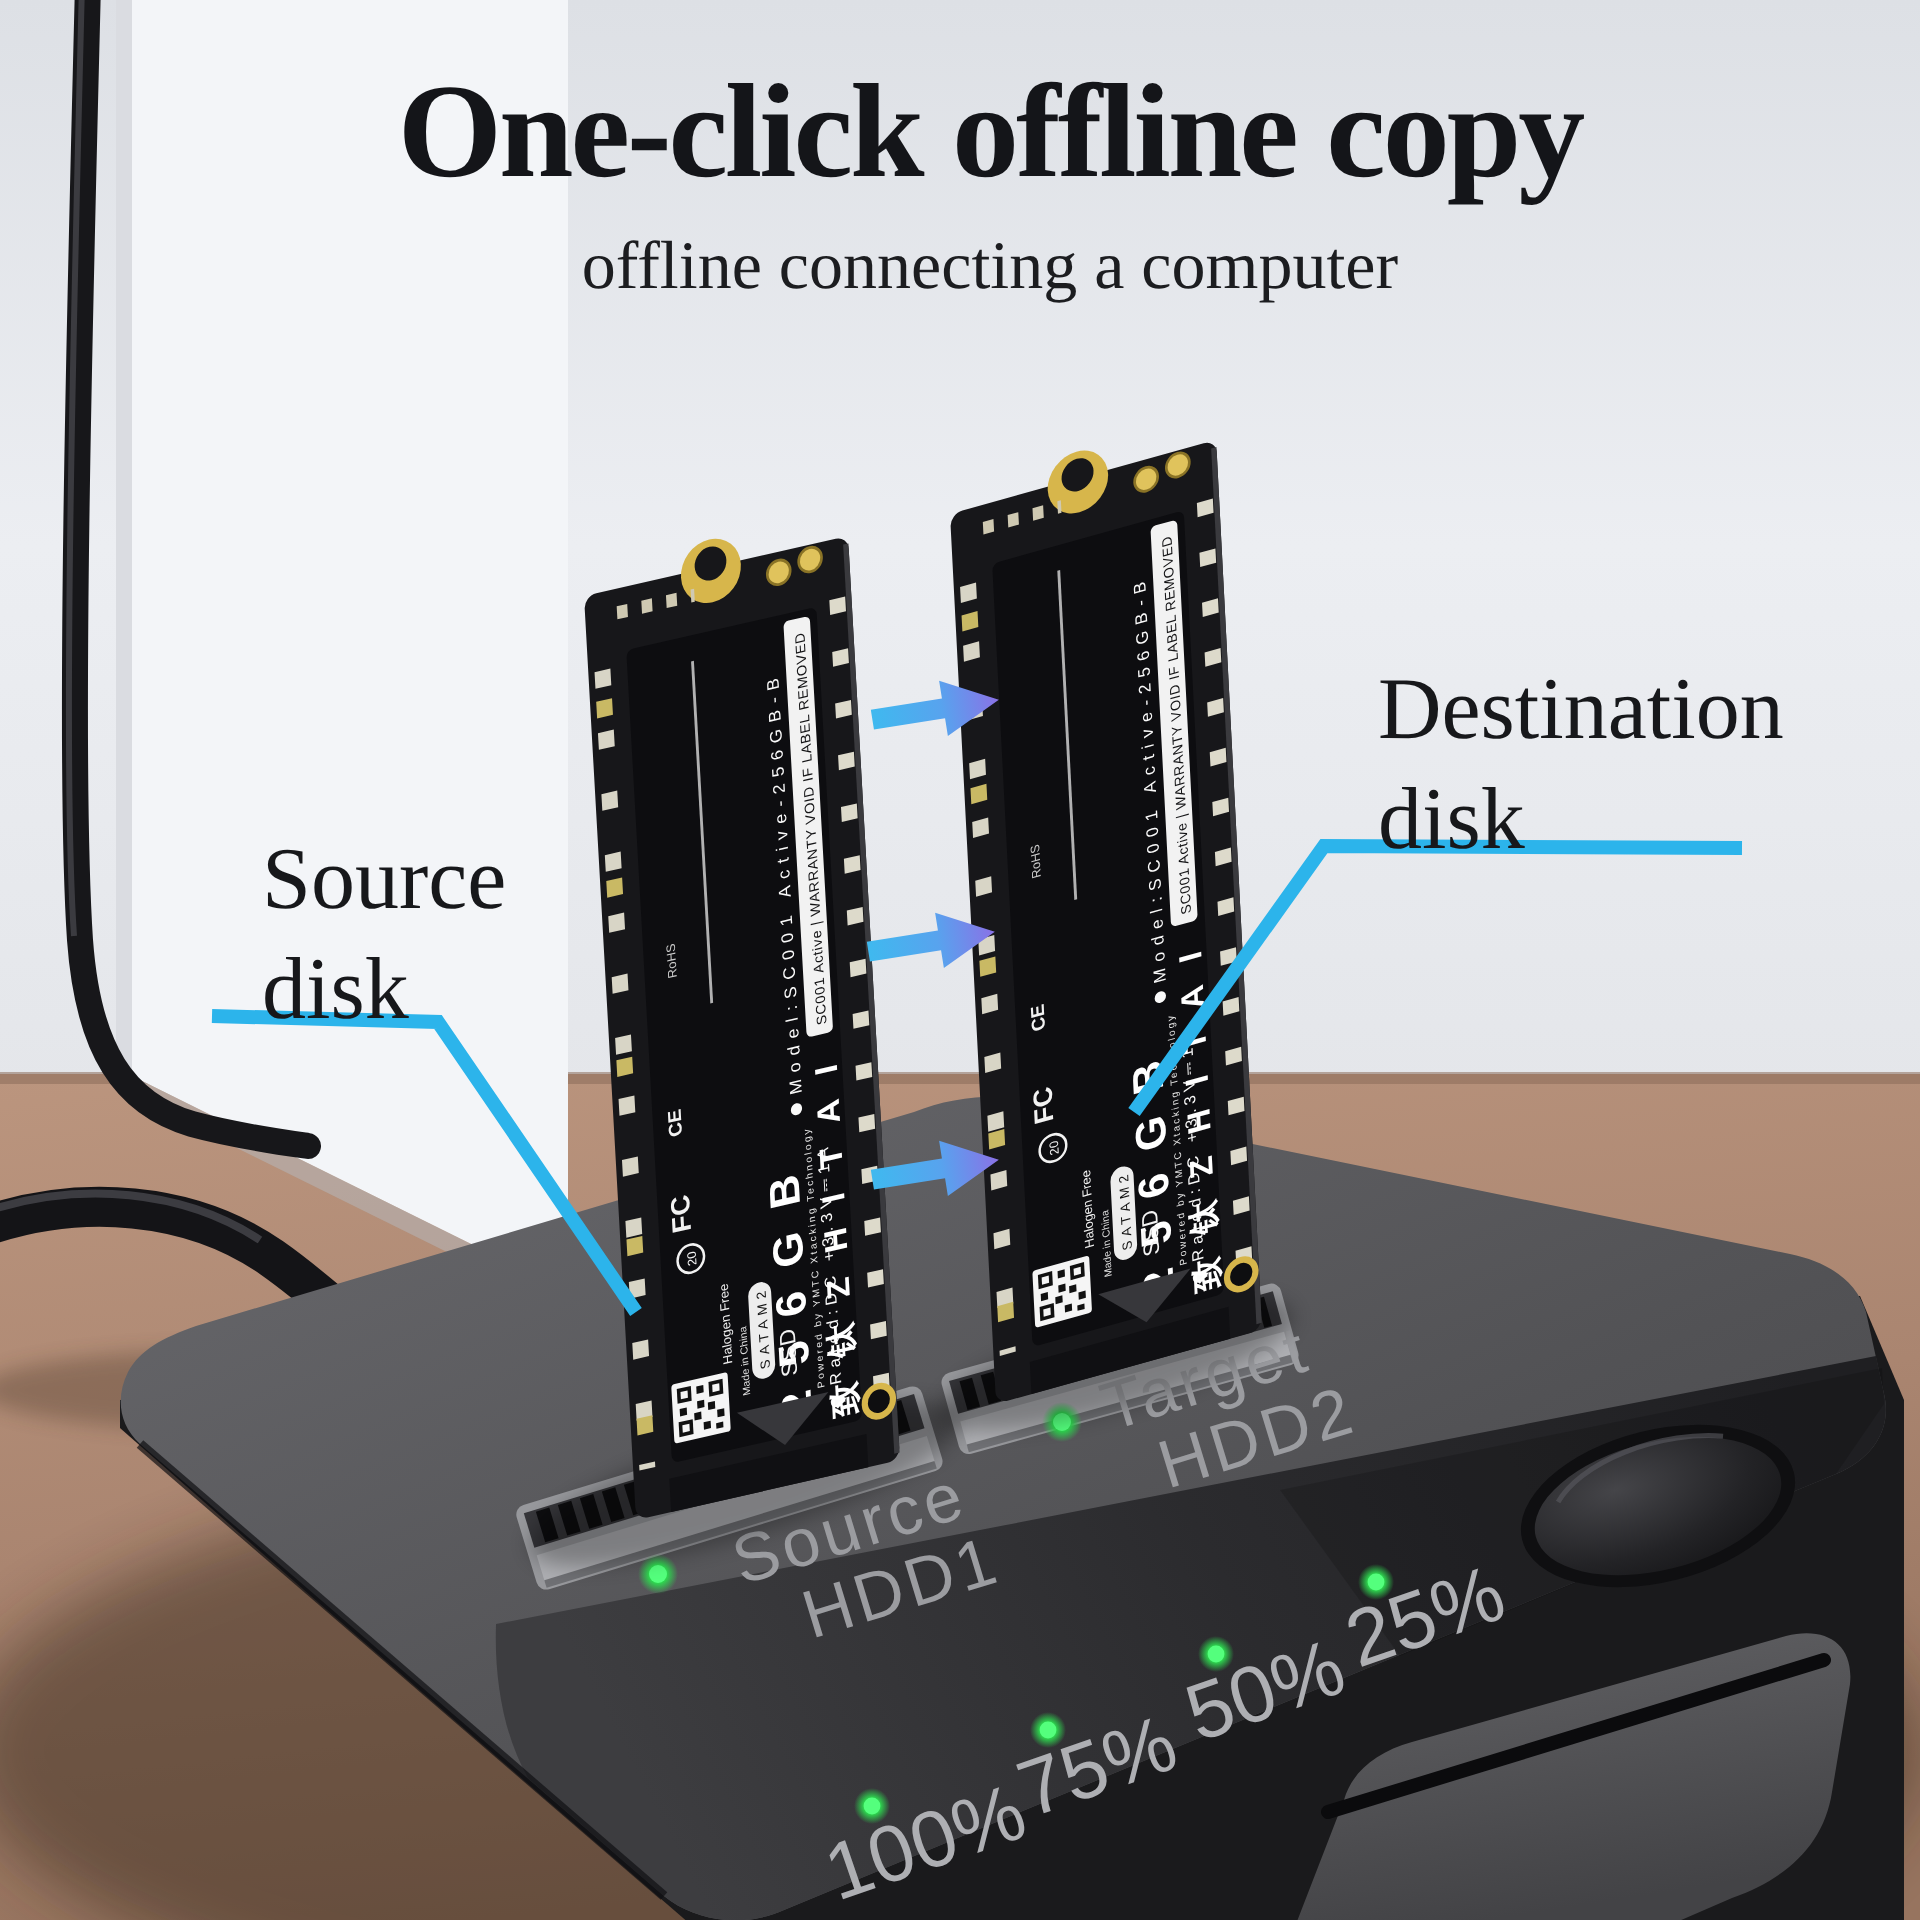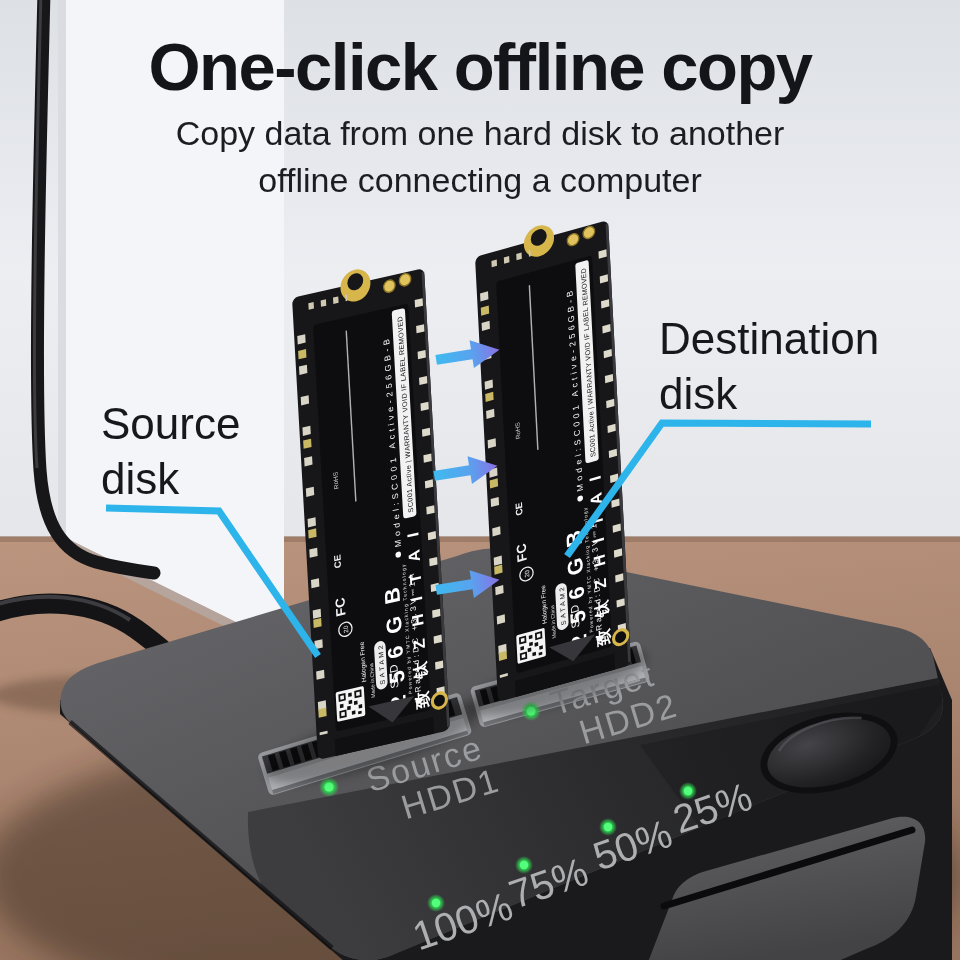--- a/index.html
+++ b/index.html
@@ -1,23 +1,23 @@
 <!DOCTYPE html>
 <html><head>
 <meta charset="utf-8">
 <style>
   html,body{margin:0;padding:0;background:#ccc;}
   .stage{position:relative;width:960px;height:960px;overflow:hidden;
          font-family:"Liberation Sans",sans-serif;background:#e9ebef;}
   .stage svg{position:absolute;left:0;top:0;}
-  .overlay-text{position:absolute;font-family:Liberation Sans, sans-serif;}
+  .overlay-text{position:absolute;font-family:Liberation Serif, serif;padding-left:30px;}
   .title{left:0;right:0;top:28px;text-align:center;font-size:67px;font-weight:700;
          letter-spacing:-1.5px;color:#141519;}
   .subtitle{left:0;right:0;top:110px;text-align:center;font-size:34px;line-height:47px;color:#1c1d20;}
-  .callout{font-size:44px;line-height:55px;color:#17181b;}
+  .callout{font-size:44px;line-height:55px;color:#17181b;margin-top:16px;}
   .callout-source{left:101px;top:396px;}
   .callout-destination{left:659px;top:311px;}
   svg text{font-family:"Liberation Sans",sans-serif;}
 </style>
 </head>
 <body>
 
 <div class="stage">
 
 <svg width="960" height="960" viewBox="0 0 960 960">
@@ -228,21 +228,20 @@
   <g transform="translate(434,576) rotate(-9)">
         <use href="#copy-arrow"></use>
       </g>
 
   <polyline points="106,508 219,511 318,656" fill="none" stroke="#2cb4eb" stroke-width="7"></polyline>
   <polyline points="871,424 662,423 567,556" fill="none" stroke="#2cb4eb" stroke-width="7"></polyline>
 </svg>
 
 <div class="overlay-text title">One-click offline copy</div>
 <div class="overlay-text subtitle">
-  <div>Copy data from one hard disk to another</div>
   <div>offline connecting a computer</div>
 </div>
 <div class="overlay-text callout callout-source">
   <div>Source</div>
   <div>disk</div>
 </div>
 <div class="overlay-text callout callout-destination">
   <div>Destination</div>
   <div>disk</div>
 </div>

